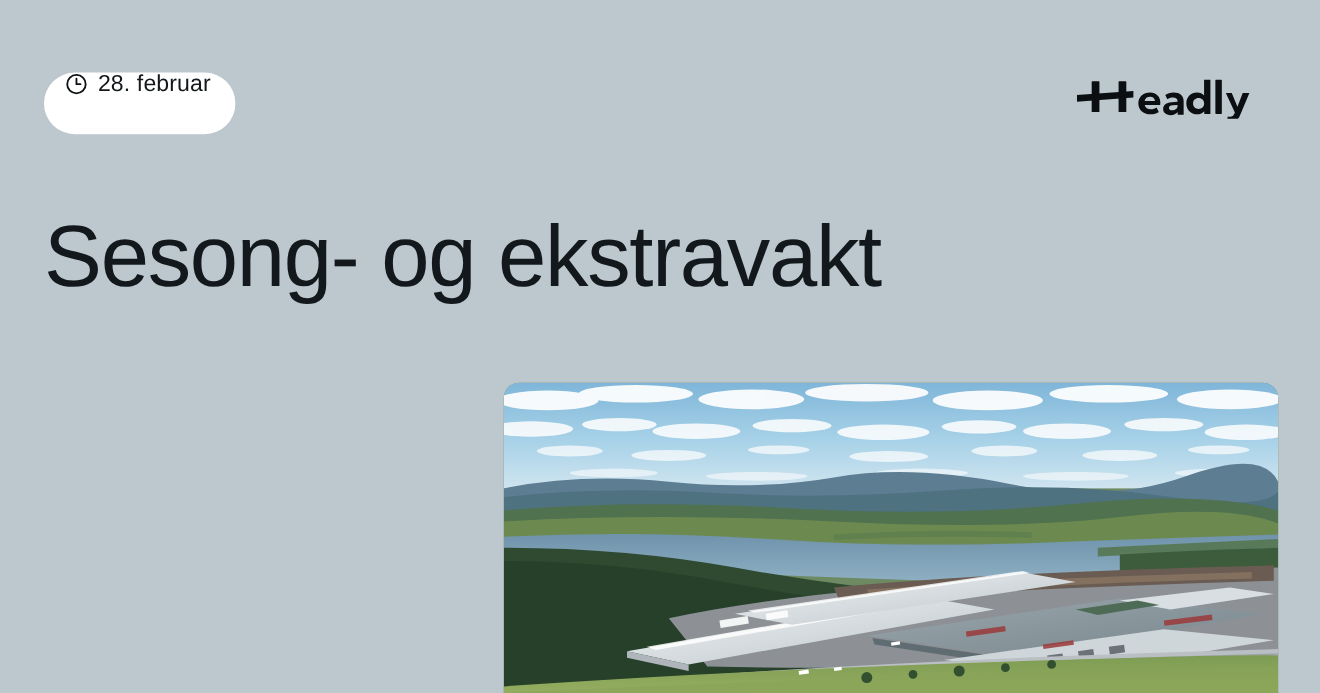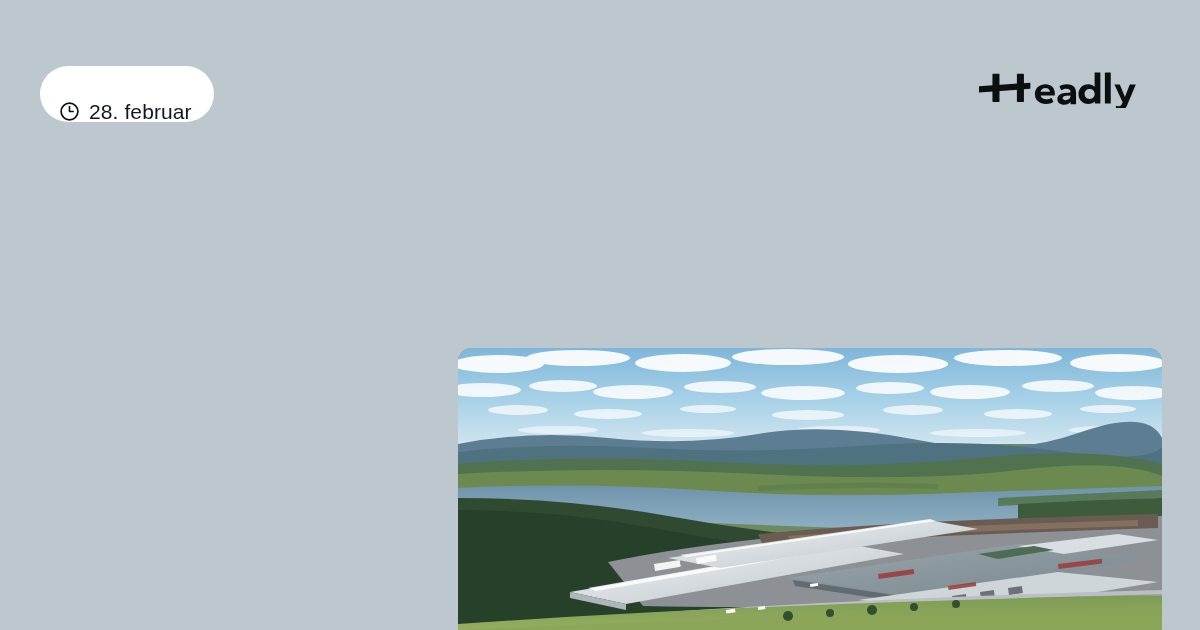--- a/index.html
+++ b/index.html
@@ -22,21 +22,21 @@
     inset:0;
     background:#bcc7ce;
   }
 
   
   .date-pill {
     position:absolute;
     left:40px; top:66px;
     height:56px;
     display:flex;
-    align-items:flex-end;
+    align-items:flex-start;
     gap:9px;
     padding:0 22px 0 19px;
     background:#ffffff;
     border-radius:28px;
   }
   .clock-icon {
     width:21px; height:21px;
     display:block;
     flex:none;
   }
@@ -116,20 +116,21 @@
                  c4.9 0 8.3 3.4 8.3 8.1s-3.4 8.1-8.3 8.1z"></path>
 
         <rect x="206" y="14" width="9.6" height="50.7" rx="1"></rect>
 
         <path d="M221.6 33.7 235 62.7l-1 2.3c-1.3 3-3 4-5.8 4-1.3 0-2.6-.2-3.7-.6l-1.6 7.6
                  c1.9.7 4 1 6.3 1 6.2 0 10.3-2.8 13.2-9.6l14.2-33.7h-9.9l-7.9 20.4-8.4-20.4z"></path>
       </g>
     </svg>
   </div>
 
+  <h1 class="headline">Sesong- og ekstravakt</h1>
 
   <div class="photo">
     <svg viewBox="0 0 704 282" preserveAspectRatio="xMidYMid slice">
       <defs>
         <linearGradient id="sky" x1="0" y1="0" x2="0" y2="1">
           <stop offset="0" stop-color="#7fb6d9"></stop>
           <stop offset="0.55" stop-color="#a8d2e8"></stop>
           <stop offset="1" stop-color="#cfe4ef"></stop>
         </linearGradient>
         <linearGradient id="lake" x1="0" y1="0" x2="0" y2="1">

